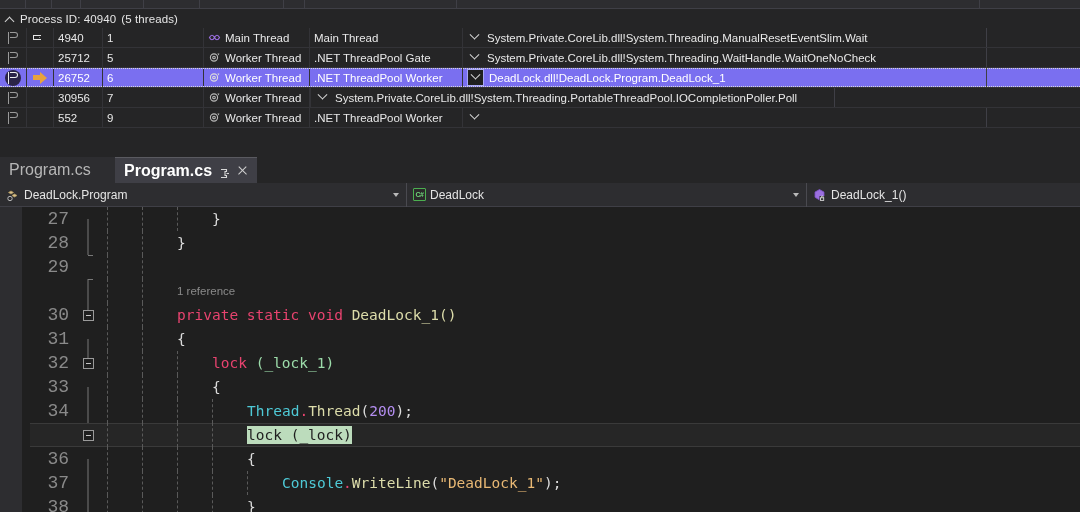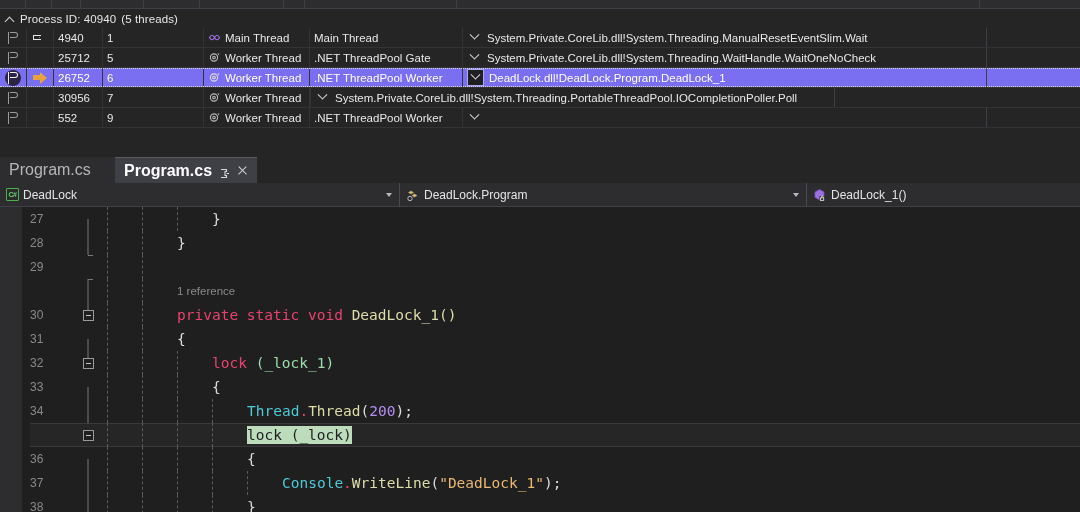--- a/index.html
+++ b/index.html
@@ -186,22 +186,22 @@
     position:absolute; left:22px; top:0; width:8px; height:305px; background:#1f1f1f;
   }
   .code-area { position:absolute; left:30px; top:0; right:0; height:305px; }
 
   .cline {
     position:relative; height:24px; display:flex; align-items:center;
     font-family:"DejaVu Sans Mono", monospace; font-size:14.5px;
     white-space:pre;
   }
   .lnum {
-    width:47px; text-align:left; padding-right:8px; flex:0 0 auto;
-    color:#8a8a8a; font-family:Liberation Sans, sans-serif; font-size:12px;
+    width:47px; text-align:right; padding-right:8px; flex:0 0 auto;
+    color:#8a8a8a; font-family:Liberation Mono, monospace; font-size:18px;
   }
   .cline.current .lnum { color:#d8d8d8; font-weight:bold; }
   .fold {
     width:22px; flex:0 0 auto; display:flex; align-items:center; justify-content:center;
     position:relative;
   }
   .fold .boxminus {
     width:11px; height:11px; border:1px solid #9a9a9a; position:relative; background:#1f1f1f;
   }
   .fold .boxminus::after {
@@ -464,39 +464,39 @@
         <svg width="11" height="11" viewBox="0 0 11 11">
             <path d="M2 1.5 h5.5 v2 h-1.5 v4 h1.5 v2 h-5.5" fill="none" stroke="#d8d8d8" stroke-width="1.1"></path>
             <path d="M7.5 5.5 h2.5" stroke="#d8d8d8" stroke-width="1.1"></path>
           </svg>
       </span>
       <span class="close-ico"></span>
     </div>
   </div>
 
   <div class="navbar">
-    <div class="navseg s1">
-      <span class="cs-ico">
-        <span class="box"></span>
-          <span class="letters">C#</span>
-      </span>
-      <span>DeadLock</span>
-      <span class="caret"></span>
-    </div>
     <div class="navseg s2">
       <span class="meth-ico">
         <svg width="14" height="14" viewBox="0 0 14 14">
           <path d="M2.5 4.5 l2.5-1.5 2.5 1.5 -2.5 1.5z" fill="#d8c08a" stroke="#b59b5f" stroke-width=".7"></path>
           <path d="M6 7.5 l2.5-1.5 2.5 1.5 -2.5 1.5z" fill="#d8c08a" stroke="#b59b5f" stroke-width=".7"></path>
           <circle cx="4" cy="10.5" r="2.2" fill="none" stroke="#b8b8b8" stroke-width="1"></circle>
         </svg>
       </span>
       <span>DeadLock.Program</span>
       <span class="caret"></span>
     </div>
+    <div class="navseg s1">
+      <span class="cs-ico">
+        <span class="box"></span>
+          <span class="letters">C#</span>
+      </span>
+      <span>DeadLock</span>
+      <span class="caret"></span>
+    </div>
     <div class="navseg s3">
       <span class="meth-ico">
         <svg width="14" height="14" viewBox="0 0 14 14">
           <path d="M6.5 1.5 l4.5 2.6 v5.2 l-4.5 2.6 -4.5-2.6 v-5.2z" fill="#9b6fe0" stroke="#7f52c9" stroke-width=".8"></path>
           <rect x="6.5" y="8" width="5.5" height="4.5" fill="#2d2d30"></rect>
           <rect x="7.5" y="9.8" width="3.2" height="2.6" fill="none" stroke="#d8d8d8" stroke-width=".9"></rect>
           <path d="M8.4 9.8 v-1 a.9 .9 0 0 1 1.8 0 v1" fill="none" stroke="#d8d8d8" stroke-width=".9"></path>
         </svg>
       </span>
       <span>DeadLock_1()</span>

